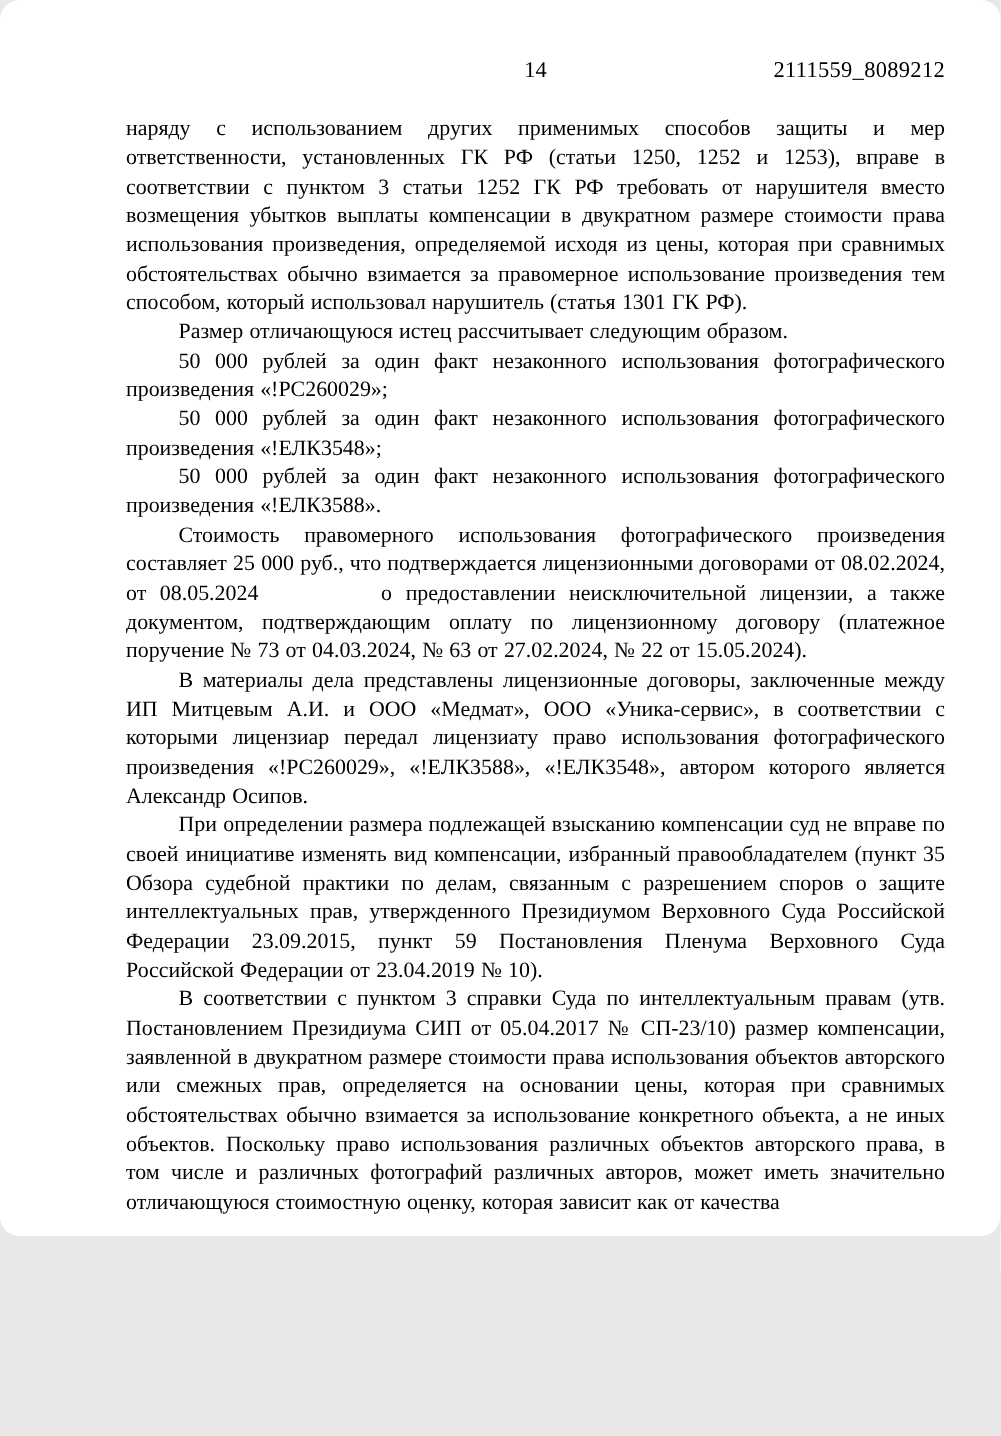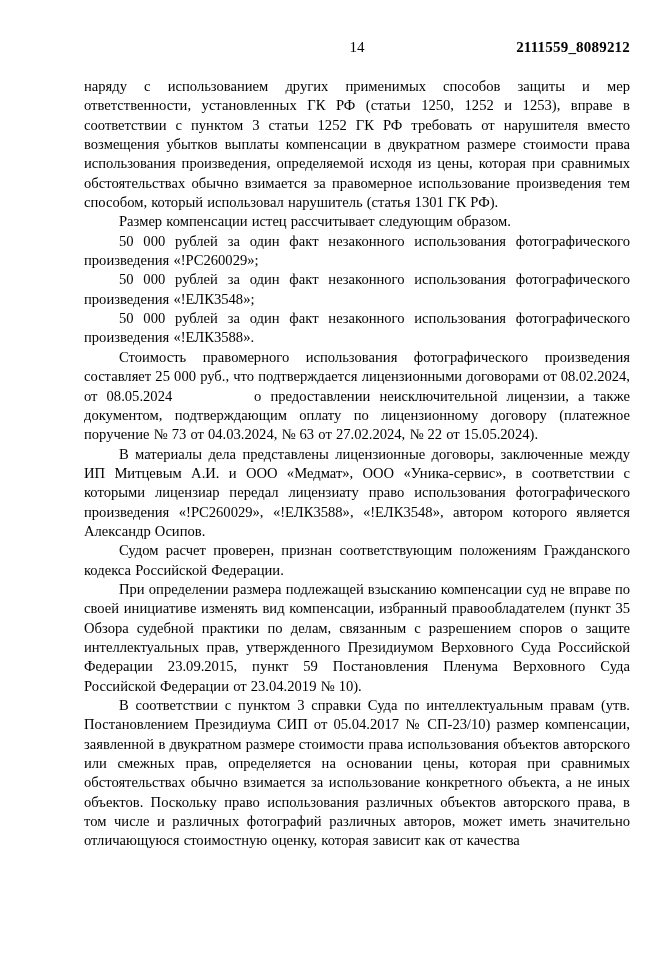--- a/index.html
+++ b/index.html
@@ -3,26 +3,27 @@
   <meta charset="utf-8">
   <style>
     html, body {
       margin: 0;
       padding: 0;
       background: #e8e8e8;
     }
     .page {
       position: relative;
       width: 667px;
-      height: 957px;
+      height: 824px;
       margin: 0 auto;
       background: #ffffff;
       color: #000000;
       font-family: "Liberation Serif", "DejaVu Serif", serif;
       overflow: hidden;
+      border-radius: 13px;
     }
     .content {
       position: absolute;
       left: 84px;
       right: 37px;
       top: 38px;
     }
     .hdr {
       position: relative;
       height: 18px;
@@ -34,21 +35,20 @@
       position: absolute;
       left: 0;
       right: 0;
       text-align: center;
     }
     .hdr .docid {
       position: absolute;
       right: 0;
       top: 0;
       letter-spacing: 0.2px;
-      font-weight: bold;
     }
     .body p {
       margin: 0;
       font-size: 14.6px;
       line-height: 19.35px;
       text-align: justify;
       text-indent: 35px;
       word-spacing: 0.5px;
     }
     .body p.cont {
@@ -62,25 +62,24 @@
 <div class="page">
   <div class="content">
 
     <div class="hdr">
       <span class="pageno">14</span>
       <span class="docid">2111559_8089212</span>
     </div>
 
     <div class="body">
       <p class="cont">наряду с использованием других применимых способов защиты и мер ответственности, установленных ГК РФ (статьи 1250, 1252 и 1253), вправе в соответствии с пунктом 3 статьи 1252 ГК РФ требовать от нарушителя вместо возмещения убытков выплаты компенсации в двукратном размере стоимости права использования произведения, определяемой исходя из цены, которая при сравнимых обстоятельствах обычно взимается за правомерное использование произведения тем способом, который использовал нарушитель (статья 1301 ГК РФ).</p>
-      <p>Размер компенсации истец рассчитывает следующим образом.</p>
+      <p>Размер отличающуюся истец рассчитывает следующим образом.</p>
       <p>50 000 рублей за один факт незаконного использования фотографического произведения «!PC260029»;</p>
       <p>50 000 рублей за один факт незаконного использования фотографического произведения «!ЕЛК3548»;</p>
       <p>50 000 рублей за один факт незаконного использования фотографического произведения «!ЕЛК3588».</p>
       <p>Стоимость правомерного использования фотографического произведения составляет 25 000 руб., что подтверждается лицензионными договорами от 08.02.2024, от 08.05.2024&nbsp;&nbsp;&nbsp;&nbsp;&nbsp;&nbsp;&nbsp;&nbsp; о предоставлении неисключительной лицензии, а также документом, подтверждающим оплату по лицензионному договору (платежное поручение № 73 от 04.03.2024, № 63 от 27.02.2024, № 22 от 15.05.2024).</p>
       <p>В материалы дела представлены лицензионные договоры, заключенные между ИП Митцевым А.И. и ООО «Медмат», ООО «Уника-сервис», в соответствии с которыми лицензиар передал лицензиату право использования фотографического произведения «!PC260029», «!ЕЛК3588», «!ЕЛК3548», автором которого является Александр Осипов.</p>
-      <p>Судом расчет проверен, признан соответствующим положениям Гражданского кодекса Российской Федерации.</p>
       <p>При определении размера подлежащей взысканию компенсации суд не вправе по своей инициативе изменять вид компенсации, избранный правообладателем (пункт 35 Обзора судебной практики по делам, связанным с разрешением споров о защите интеллектуальных прав, утвержденного Президиумом Верховного Суда Российской Федерации 23.09.2015, пункт 59 Постановления Пленума Верховного Суда Российской Федерации от 23.04.2019 № 10).</p>
       <p>В соответствии с пунктом 3 справки Суда по интеллектуальным правам (утв. Постановлением Президиума СИП от 05.04.2017 № СП-23/10) размер компенсации, заявленной в двукратном размере стоимости права использования объектов авторского или смежных прав, определяется на основании цены, которая при сравнимых обстоятельствах обычно взимается за использование конкретного объекта, а не иных объектов. Поскольку право использования различных объектов авторского права, в том числе и различных фотографий различных авторов, может иметь значительно отличающуюся стоимостную оценку, которая зависит как от качества</p>
     </div>
 
   </div>
 </div>
 
 </body></html>

